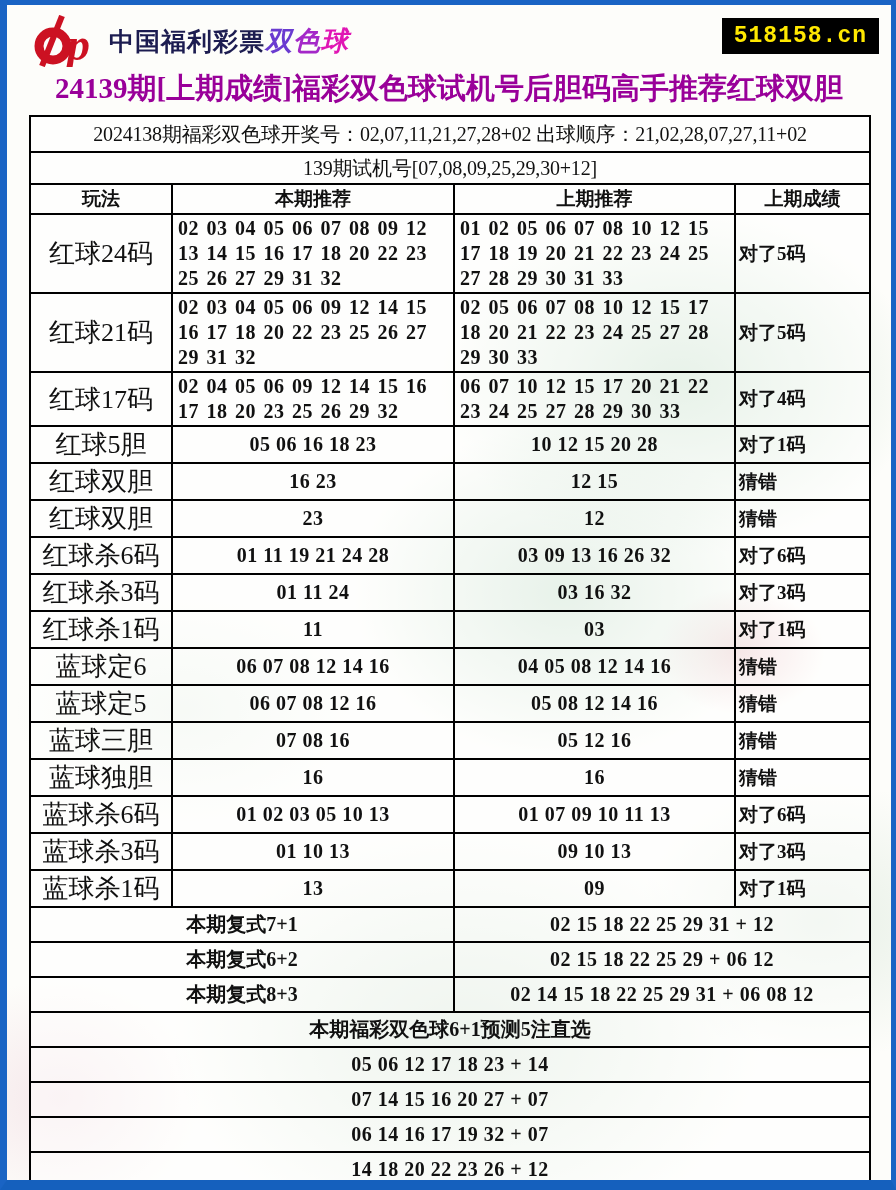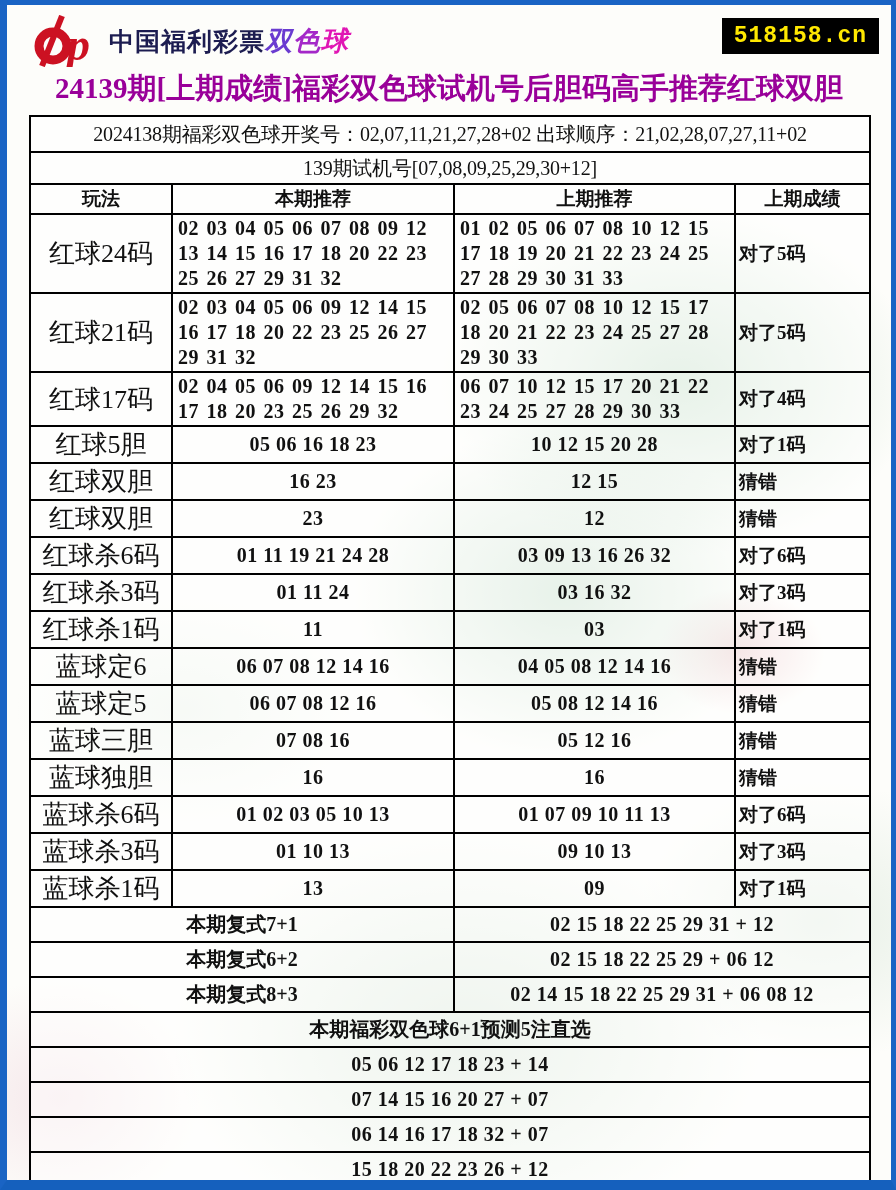--- a/index.html
+++ b/index.html
@@ -226,24 +226,24 @@
     <tr class="h-std">
       <td colspan="4" class="section-head">本期福彩双色球6+1预测5注直选</td>
     </tr>
     <tr class="h-std">
       <td colspan="4" class="nums">05 06 12 17 18 23 + 14</td>
     </tr>
     <tr class="h-std">
       <td colspan="4" class="nums">07 14 15 16 20 27 + 07</td>
     </tr>
     <tr class="h-std">
-      <td colspan="4" class="nums">06 14 16 17 18 32 + 07</td>
-    </tr>
-    <tr class="h-std">
-      <td colspan="4" class="nums">15 18 20 22 23 26 + 12</td>
+      <td colspan="4" class="nums">06 14 16 17 19 32 + 07</td>
+    </tr>
+    <tr class="h-std">
+      <td colspan="4" class="nums">14 18 20 22 23 26 + 12</td>
     </tr>
     <tr class="h-std">
       <td colspan="4" class="nums">05 07 13 15 23 32 + 12</td>
     </tr>
   </tbody>
     </table>
 
 </div>
 
 </body></html>

